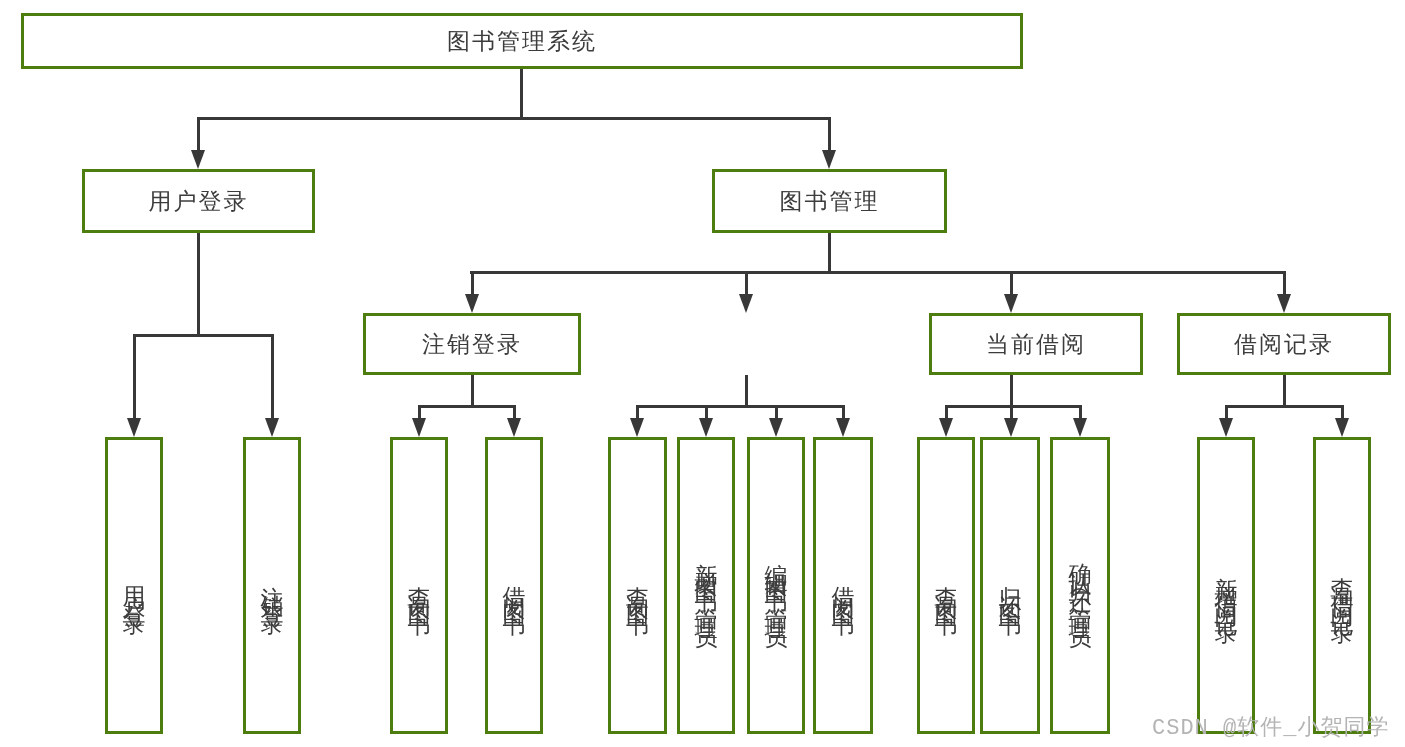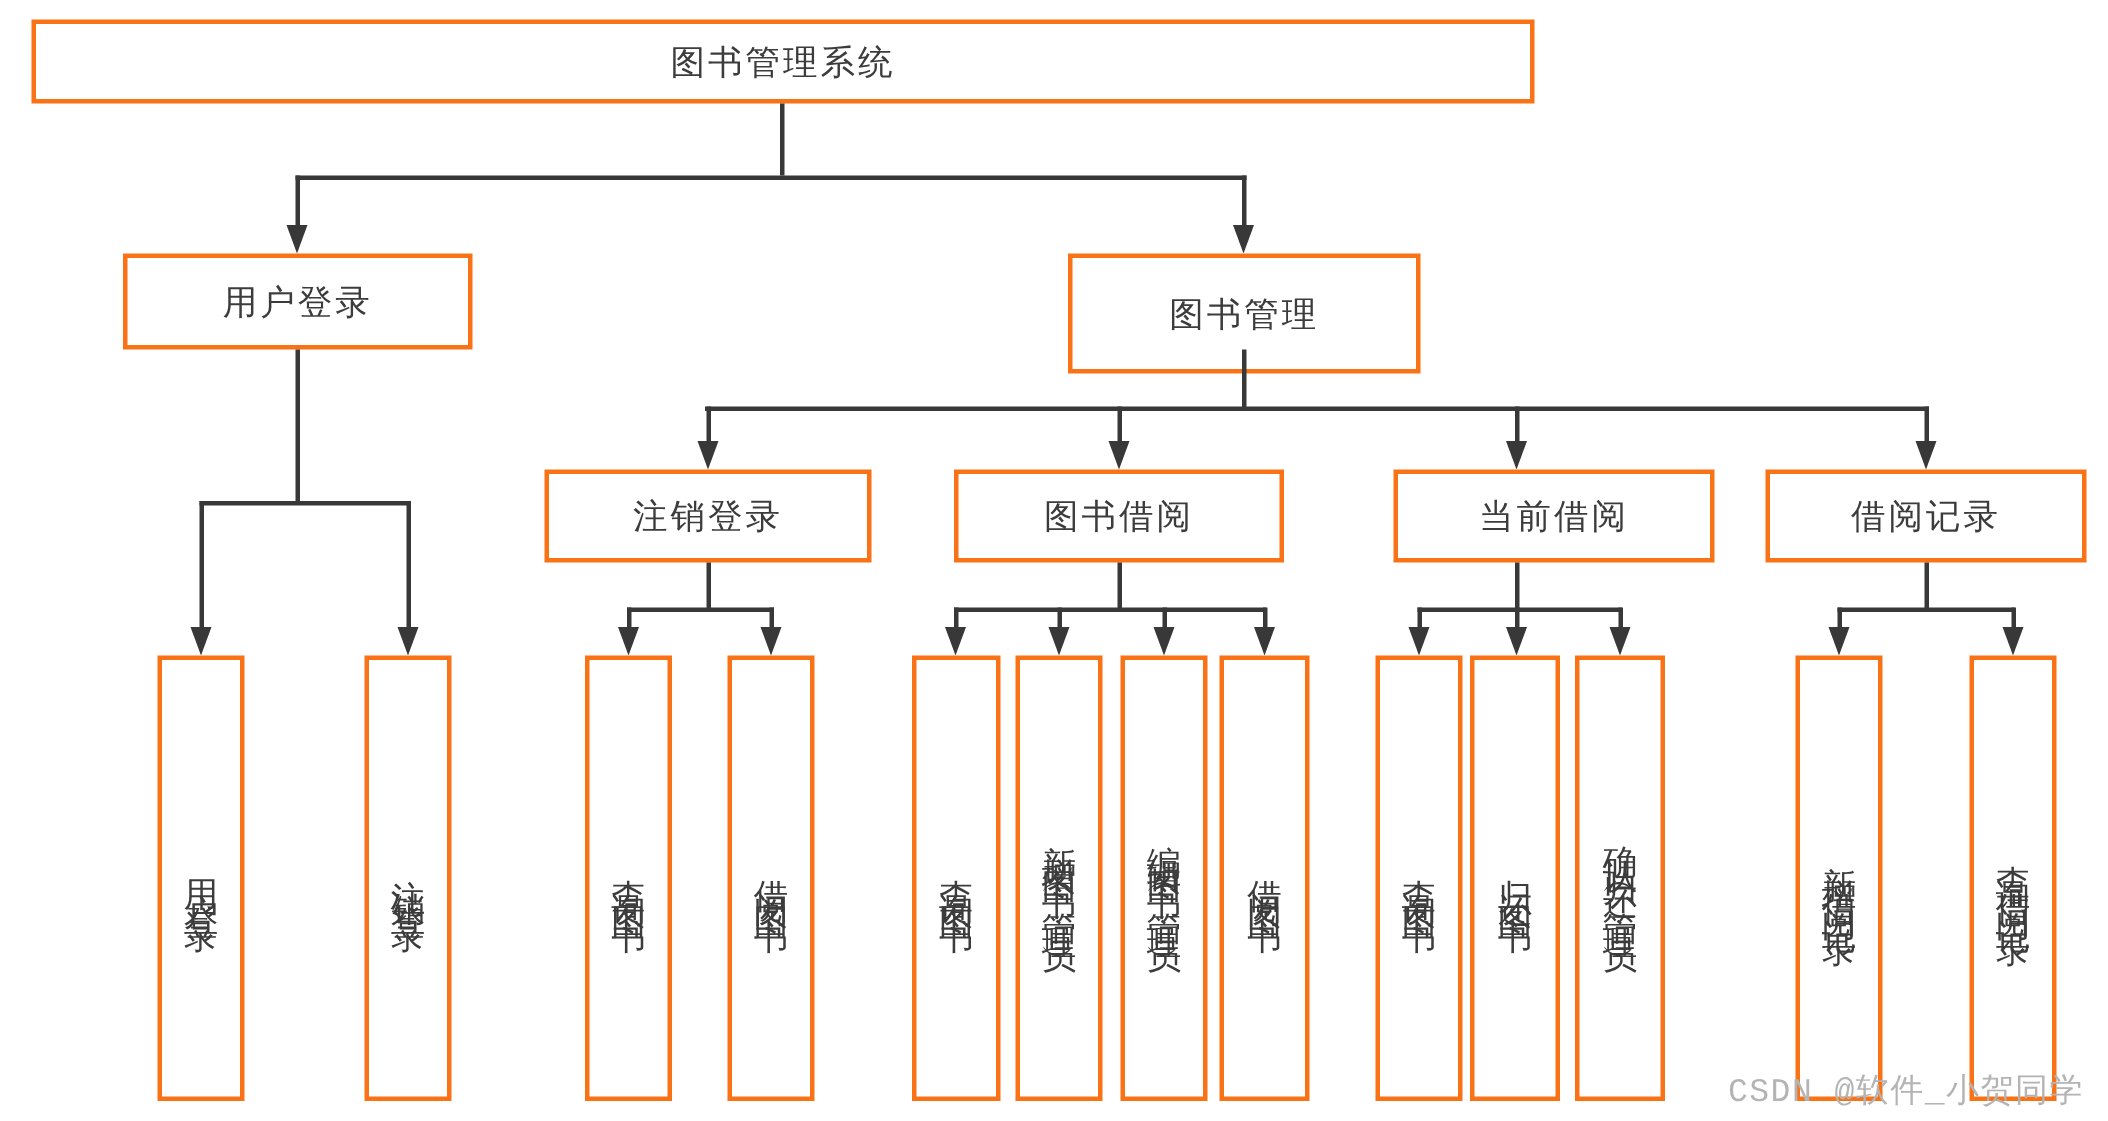--- a/index.html
+++ b/index.html
@@ -6,21 +6,21 @@
   #canvas {
     position:relative;
     width:1405px; height:747px;
     background:#ffffff;
     font-family:"Liberation Sans","DejaVu Sans",sans-serif;
     overflow:hidden;
   }
   .node {
     position:absolute;
     box-sizing:border-box;
-    border:3px solid #f97316;
+    border:3px solid #4d7c0f;
     background:#ffffff;
     color:#3c3c3c;
     display:flex;
     align-items:center;
     justify-content:center;
   }
   .node-h { font-size:23px; letter-spacing:2px; white-space:nowrap; }
   .leaf {
     writing-mode:vertical-rl;
     text-orientation:mixed;
@@ -55,42 +55,41 @@
   <div class="node node-h" style="left:21px; top:13px; width:1002px; height:56px;">图书管理系统</div>
 
   <div class="vline" style="left:520px; top:69px; height:48px;"></div>
   <div class="hline" style="left:197px; top:117px; width:634px;"></div>
   <div class="vline" style="left:197px; top:117px; height:34px;"></div>
   <div class="arrowhead" style="left:191px; top:150px;"></div>
   <div class="vline" style="left:828px; top:117px; height:34px;"></div>
   <div class="arrowhead" style="left:822px; top:150px;"></div>
 
   <div class="node node-h" style="left:82px; top:169px; width:233px; height:64px;">用户登录</div>
-  <div class="node node-h" style="left:712px; top:169px; width:235px; height:80px;text-align:center;">图书管理</div>
+  <div class="node node-h" style="left:712px; top:169px; width:235px; height:64px;text-align:center;">图书管理</div>
 
   <div class="vline" style="left:197px; top:233px; height:101px;"></div>
   <div class="hline" style="left:133px; top:334px; width:141px;"></div>
   <div class="vline" style="left:133px; top:334px; height:85px;"></div>
   <div class="arrowhead" style="left:127px; top:418px;"></div>
   <div class="vline" style="left:271px; top:334px; height:85px;"></div>
   <div class="arrowhead" style="left:265px; top:418px;"></div>
 
   <div class="vline" style="left:828px; top:233px; height:41px;"></div>
   <div class="hline" style="left:470px; top:271px; width:816px;"></div>
   <div class="vline" style="left:471px; top:271px; height:24px;"></div>
   <div class="arrowhead" style="left:465px; top:294px;"></div>
   <div class="vline" style="left:745px; top:271px; height:24px;"></div>
   <div class="arrowhead" style="left:739px; top:294px;"></div>
   <div class="vline" style="left:1010px; top:271px; height:24px;"></div>
   <div class="arrowhead" style="left:1004px; top:294px;"></div>
   <div class="vline" style="left:1283px; top:271px; height:24px;"></div>
   <div class="arrowhead" style="left:1277px; top:294px;"></div>
 
   <div class="node node-h" style="left:363px; top:313px; width:218px; height:62px;">注销登录</div>
-  <div class="node node-h" style="left:636px; top:313px; width:220px; height:62px;">图书借阅</div>
   <div class="node node-h" style="left:904px; top:313px; width:214px; height:62px;margin-left:25px;">当前借阅</div>
   <div class="node node-h" style="left:1177px; top:313px; width:214px; height:62px;">借阅记录</div>
 
   <div class="vline" style="left:471px; top:375px; height:32px;"></div>
   <div class="hline" style="left:418px; top:405px; width:98px;"></div>
   <div class="vline" style="left:418px; top:405px; height:15px;"></div>
   <div class="arrowhead" style="left:412px; top:418px;"></div>
   <div class="vline" style="left:513px; top:405px; height:15px;"></div>
   <div class="arrowhead" style="left:507px; top:418px;"></div>
 

